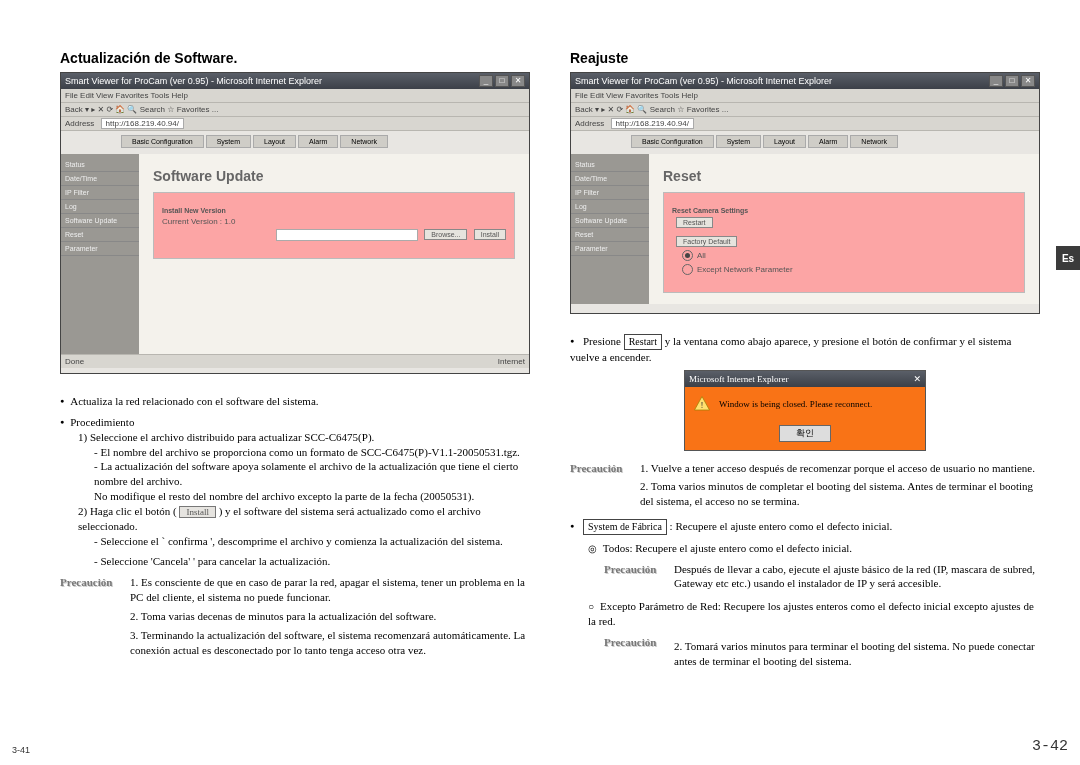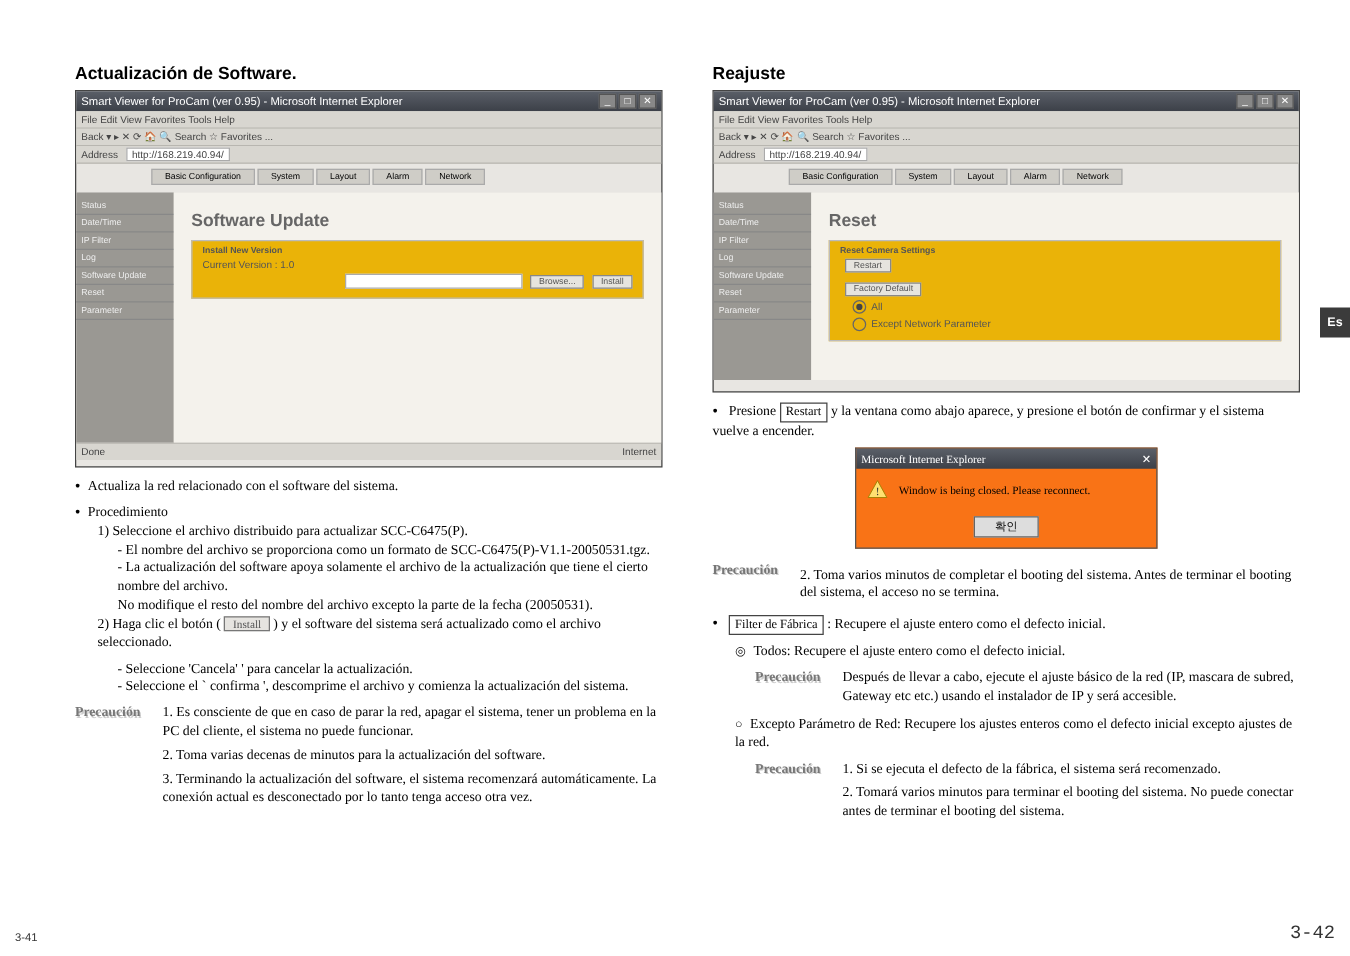--- a/index.html
+++ b/index.html
@@ -24,21 +24,21 @@
     position: relative;
   }
   .section-title {
     font-size: 14px;
     font-weight: bold;
     margin: 0 0 6px 0;
   }
   .screenshot {
     border: 1px solid #444;
     background: #e8e6e2;
-    margin-bottom: 8px;
+    margin-bottom: 20px;
     position: relative;
   }
   .ss-title {
     background: linear-gradient(#5a5f68,#3c4048);
     color: #fff;
     font-size: 9px;
     padding: 2px 4px;
     display: flex;
     justify-content: space-between;
     align-items: center;
@@ -79,22 +79,22 @@
     background:#cfcdc7;
     border:1px solid #aaa;
     font-size:7px;
     padding:2px 10px;
   }
   .ss-heading {
     font-size:14px; font-weight:bold; color:#666; margin:6px 0 8px 0;
   }
   .ss-panel {
     border:1px solid #bbb;
-    background:#eab308;
-    padding:4px 8px;
+    background:#fca5a5;
+    padding:14px 8px;
     font-size:8px;
     color:#555;
   }
   .ss-panel .pbtn {
     border:1px solid #888; background:#e6e4de; font-size:7px;
     padding:1px 6px; margin-left:4px; display:inline-block;
   }
   .ss-panel .row { margin:3px 0; }
   .radio { width:9px;height:9px;border:1px solid #666;border-radius:50%;display:inline-block;vertical-align:middle;margin-right:4px;}
   .radio.sel::after{content:"";display:block;width:5px;height:5px;background:#444;border-radius:50%;margin:2px;}
@@ -209,22 +209,22 @@
       <div class="bullet" style="margin-top:6px;">Procedimiento</div>
       <div class="indent1">1) Seleccione el archivo distribuido para actualizar SCC-C6475(P).</div>
       <div class="indent2">- El nombre del archivo se proporciona como un formato de SCC-C6475(P)-V1.1-20050531.tgz.</div>
       <div class="indent2">- La actualización del software apoya solamente el archivo de la actualización que tiene el cierto nombre del archivo.</div>
       <div class="indent2">No modifique el resto del nombre del archivo excepto la parte de la fecha (20050531).</div>
       <div class="indent1">
         <span>2) Haga clic el botón (</span>
         <span class="installbtn">Install</span>
         <span>) y el software del sistema será actualizado como el archivo seleccionado.</span>
       </div>
+      <div class="indent2">- Seleccione el ` confirma ', descomprime el archivo y comienza la actualización del sistema.</div>
       <div class="indent2" style="margin-top:6px;">- Seleccione 'Cancela' ' para cancelar la actualización.</div>
-      <div class="indent2">- Seleccione el ` confirma ', descomprime el archivo y comienza la actualización del sistema.</div>
 
       <div class="prec-row">
         <span class="precaution-label">Precaución</span>
         <div class="prec-body">
           <div>1. Es consciente de que en caso de parar la red, apagar el sistema, tener un problema en la PC del cliente, el sistema no puede funcionar.</div>
           <div style="margin-top:4px;">2. Toma varias decenas de minutos para la actualización del software.</div>
           <div style="margin-top:4px;">3. Terminando la actualización del software, el sistema recomenzará automáticamente. La conexión actual es desconectado por lo tanto tenga acceso otra vez.</div>
         </div>
       </div>
     </div>
@@ -300,42 +300,42 @@
               </svg>
           </span>
           <span>Window is being closed. Please reconnect.</span>
         </div>
         <span class="md-btn">확인</span>
       </div>
 
       <div class="prec-row">
         <span class="precaution-label">Precaución</span>
         <div class="prec-body">
+          <div>1. Vuelve a tener acceso después de recomenzar porque el acceso de usuario no mantiene.</div>
           <div style="margin-top:4px;">2. Toma varios minutos de completar el booting del sistema. Antes de terminar el booting del sistema, el acceso no se termina.</div>
         </div>
       </div>
 
       <div class="bullet" style="margin-top:10px;">
-        <span class="boxbtn">Filter de Fábrica</span>
+        <span class="boxbtn">System de Fábrica</span>
         <span>: Recupere el ajuste entero como el defecto inicial.</span>
       </div>
 
       <div class="indent1 dot-open" style="margin-top:6px;">Todos: Recupere el ajuste entero como el defecto inicial.</div>
 
       <div class="prec-row" style="margin-left:34px;">
         <span class="precaution-label">Precaución</span>
         <div class="prec-body">Después de llevar a cabo, ejecute el ajuste básico de la red (IP, mascara de subred, Gateway etc etc.) usando el instalador de IP y será accesible.</div>
       </div>
 
       <div class="indent1 dot-empty" style="margin-top:8px;">Excepto Parámetro de Red: Recupere los ajustes enteros como el defecto inicial excepto ajustes de la red.</div>
 
       <div class="prec-row" style="margin-left:34px;">
         <span class="precaution-label">Precaución</span>
         <div class="prec-body">
-          <div>1. Si se ejecuta el defecto de la fábrica, el sistema será recomenzado.</div>
           <div style="margin-top:4px;">2. Tomará varios minutos para terminar el booting del sistema. No puede conectar antes de terminar el booting del sistema.</div>
         </div>
       </div>
     </div>
   </div>
 
 </div>
 
 <div class="page-num-left">3-41</div>
 <div class="page-num-right">3-42</div>

